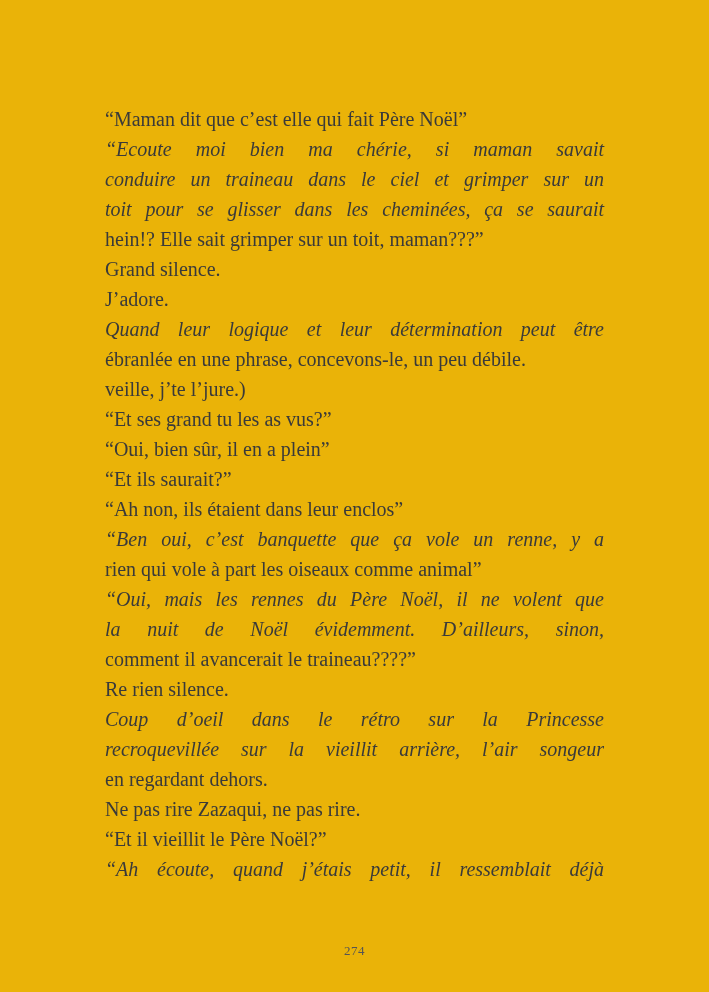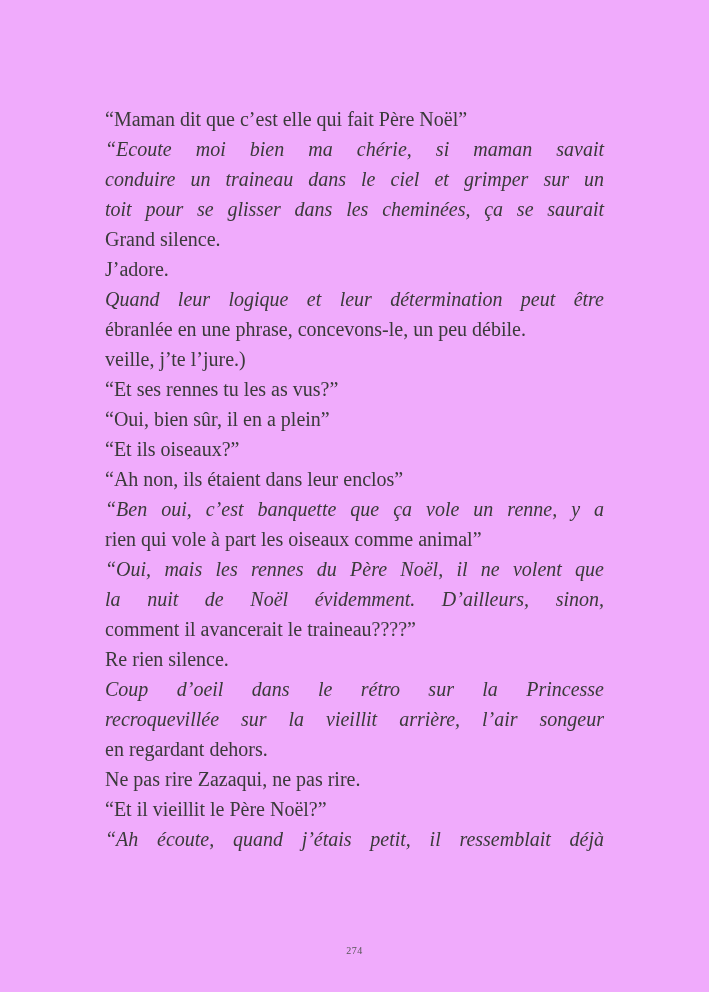--- a/index.html
+++ b/index.html
@@ -10,21 +10,21 @@
   body {
     width: 709px;
     height: 992px;
     position: relative;
     font-family: "Liberation Serif", "DejaVu Serif", serif;
     overflow: hidden;
   }
   .sheet {
     position: absolute;
     inset: 0;
-    background: #f0abfc;
+    background: #eab308;
   }
   .text-block {
     position: absolute;
     left: 105px;
     top: 104px;
     width: 499px;
     font-size: 20px;
     line-height: 30px;
     color: #3a3a3a;
   }
@@ -37,43 +37,44 @@
     text-align: justify;
     text-align-last: justify;
     font-style: italic;
   }
   .page-number {
     position: absolute;
     left: 105px;
     top: 943px;
     width: 499px;
     text-align: center;
-    font-size: 10px;
+    font-size: 13px;
     line-height: 16px;
     color: #555555;
     letter-spacing: 0.5px;
   }
 </style>
 </head>
 <body>
 
 <div class="sheet">
   <div class="text-block">
     <div class="line">“Maman dit que c’est elle qui fait Père Noël”</div>
     <div class="line j">“Ecoute moi bien ma chérie, si maman savait</div>
     <div class="line j">conduire un traineau dans le ciel et grimper sur un</div>
     <div class="line j">toit pour se glisser dans les cheminées, ça se saurait</div>
+    <div class="line">hein!? Elle sait grimper sur un toit, maman???”</div>
     <div class="line">Grand silence.</div>
     <div class="line">J’adore.</div>
     <div class="line j">Quand leur logique et leur détermination peut être</div>
     <div class="line">ébranlée en une phrase, concevons-le, un peu débile.</div>
     <div class="line">veille, j’te l’jure.)</div>
-    <div class="line">“Et ses rennes tu les as vus?”</div>
+    <div class="line">“Et ses grand tu les as vus?”</div>
     <div class="line">“Oui, bien sûr, il en a plein”</div>
-    <div class="line">“Et ils oiseaux?”</div>
+    <div class="line">“Et ils saurait?”</div>
     <div class="line">“Ah non, ils étaient dans leur enclos”</div>
     <div class="line j">“Ben oui, c’est banquette que ça vole un renne, y a</div>
     <div class="line">rien qui vole à part les oiseaux comme animal”</div>
     <div class="line j">“Oui, mais les rennes du Père Noël, il ne volent que</div>
     <div class="line j">la nuit de Noël évidemment. D’ailleurs, sinon,</div>
     <div class="line">comment il avancerait le traineau????”</div>
     <div class="line">Re rien silence.</div>
     <div class="line j">Coup d’oeil dans le rétro sur la Princesse</div>
     <div class="line j">recroquevillée sur la vieillit arrière, l’air songeur</div>
     <div class="line">en regardant dehors.</div>

